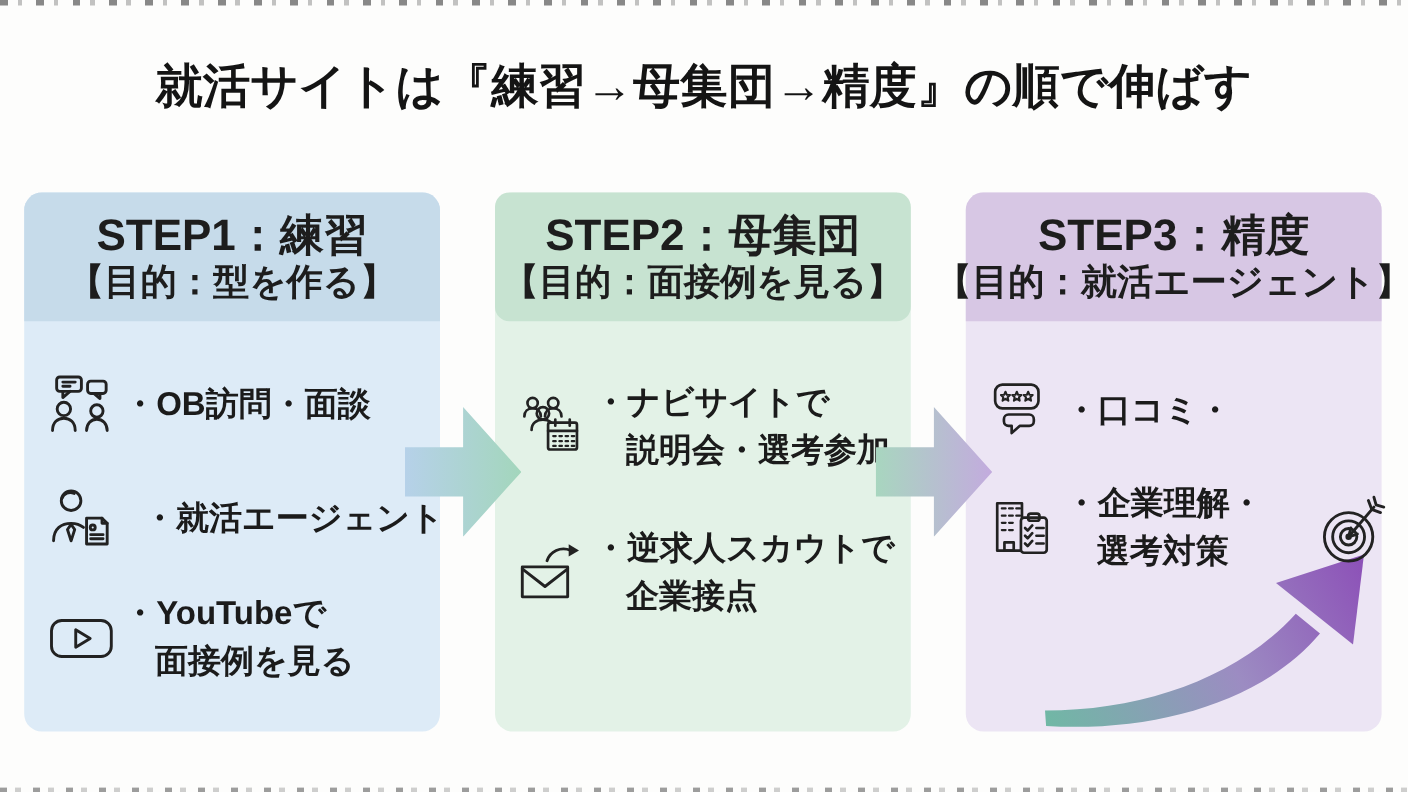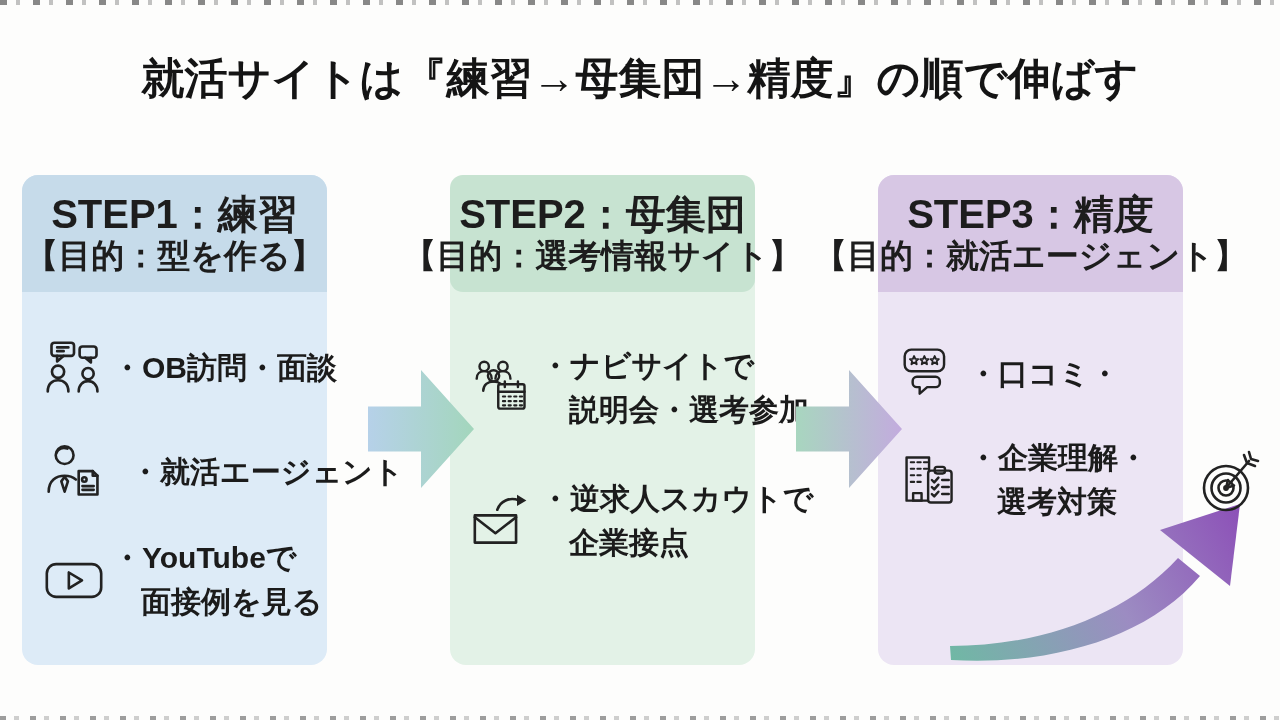--- a/index.html
+++ b/index.html
@@ -15,21 +15,21 @@
     background:repeating-linear-gradient(90deg,rgba(40,40,40,.55) 0 7px,transparent 7px 16px,rgba(40,40,40,.28) 16px 20px,transparent 20px 33px);}
   .edge-artifact.bottom{bottom:0;height:4px;
     background:repeating-linear-gradient(90deg,rgba(40,40,40,.45) 0 6px,transparent 6px 14px,rgba(40,40,40,.22) 14px 19px,transparent 19px 30px);}
 
   .main-title{
     position:absolute;top:50px;left:0;width:100%;text-align:center;
     font-size:43px;font-weight:900;letter-spacing:0px;color:#141414;
     margin:0;white-space:nowrap;
   }
 
-  .card{position:absolute;top:175px;width:305px;height:490px;border-radius:16px;}
+  .card{position:absolute;top:175px;width:378px;height:490px;border-radius:16px;}
   #card-step1{left:22px;background:var(--step1-body);}
   #card-step2{left:450px;background:var(--step2-body);}
   #card-step3{left:878px;background:var(--step3-body);}
 
   .card-header{
     height:117px;border-radius:16px 16px 0 0;
     display:flex;flex-direction:column;align-items:center;justify-content:center;
     gap:1px;
   }
   #card-step1 .card-header{background:var(--step1-header);}
@@ -125,21 +125,21 @@
         <span class="line2">面接例を見る</span>
       </span>
     </div>
 
   </div>
 </section>
 
 <section class="card" id="card-step2">
   <header class="card-header">
     <div class="card-heading">STEP2：母集団</div>
-    <div class="card-purpose">【目的：選考情報サイト】</div>
+    <div class="card-purpose">【目的：面接例を見る】</div>
   </header>
   <div class="card-body">
 
     <div class="item item-1">
       <span class="icon">
         <svg viewBox="0 0 64 64" fill="none" stroke="currentColor" stroke-width="2.6" stroke-linecap="round" stroke-linejoin="round">
           <circle cx="13" cy="9" r="5"></circle>
           <circle cx="33" cy="9" r="5"></circle>
           <path d="M5 22 c0-5 3.5-8 8-8 s8 3 8 8"></path>
           <path d="M25 22 c0-5 3.5-8 8-8 s8 3 8 8"></path>

